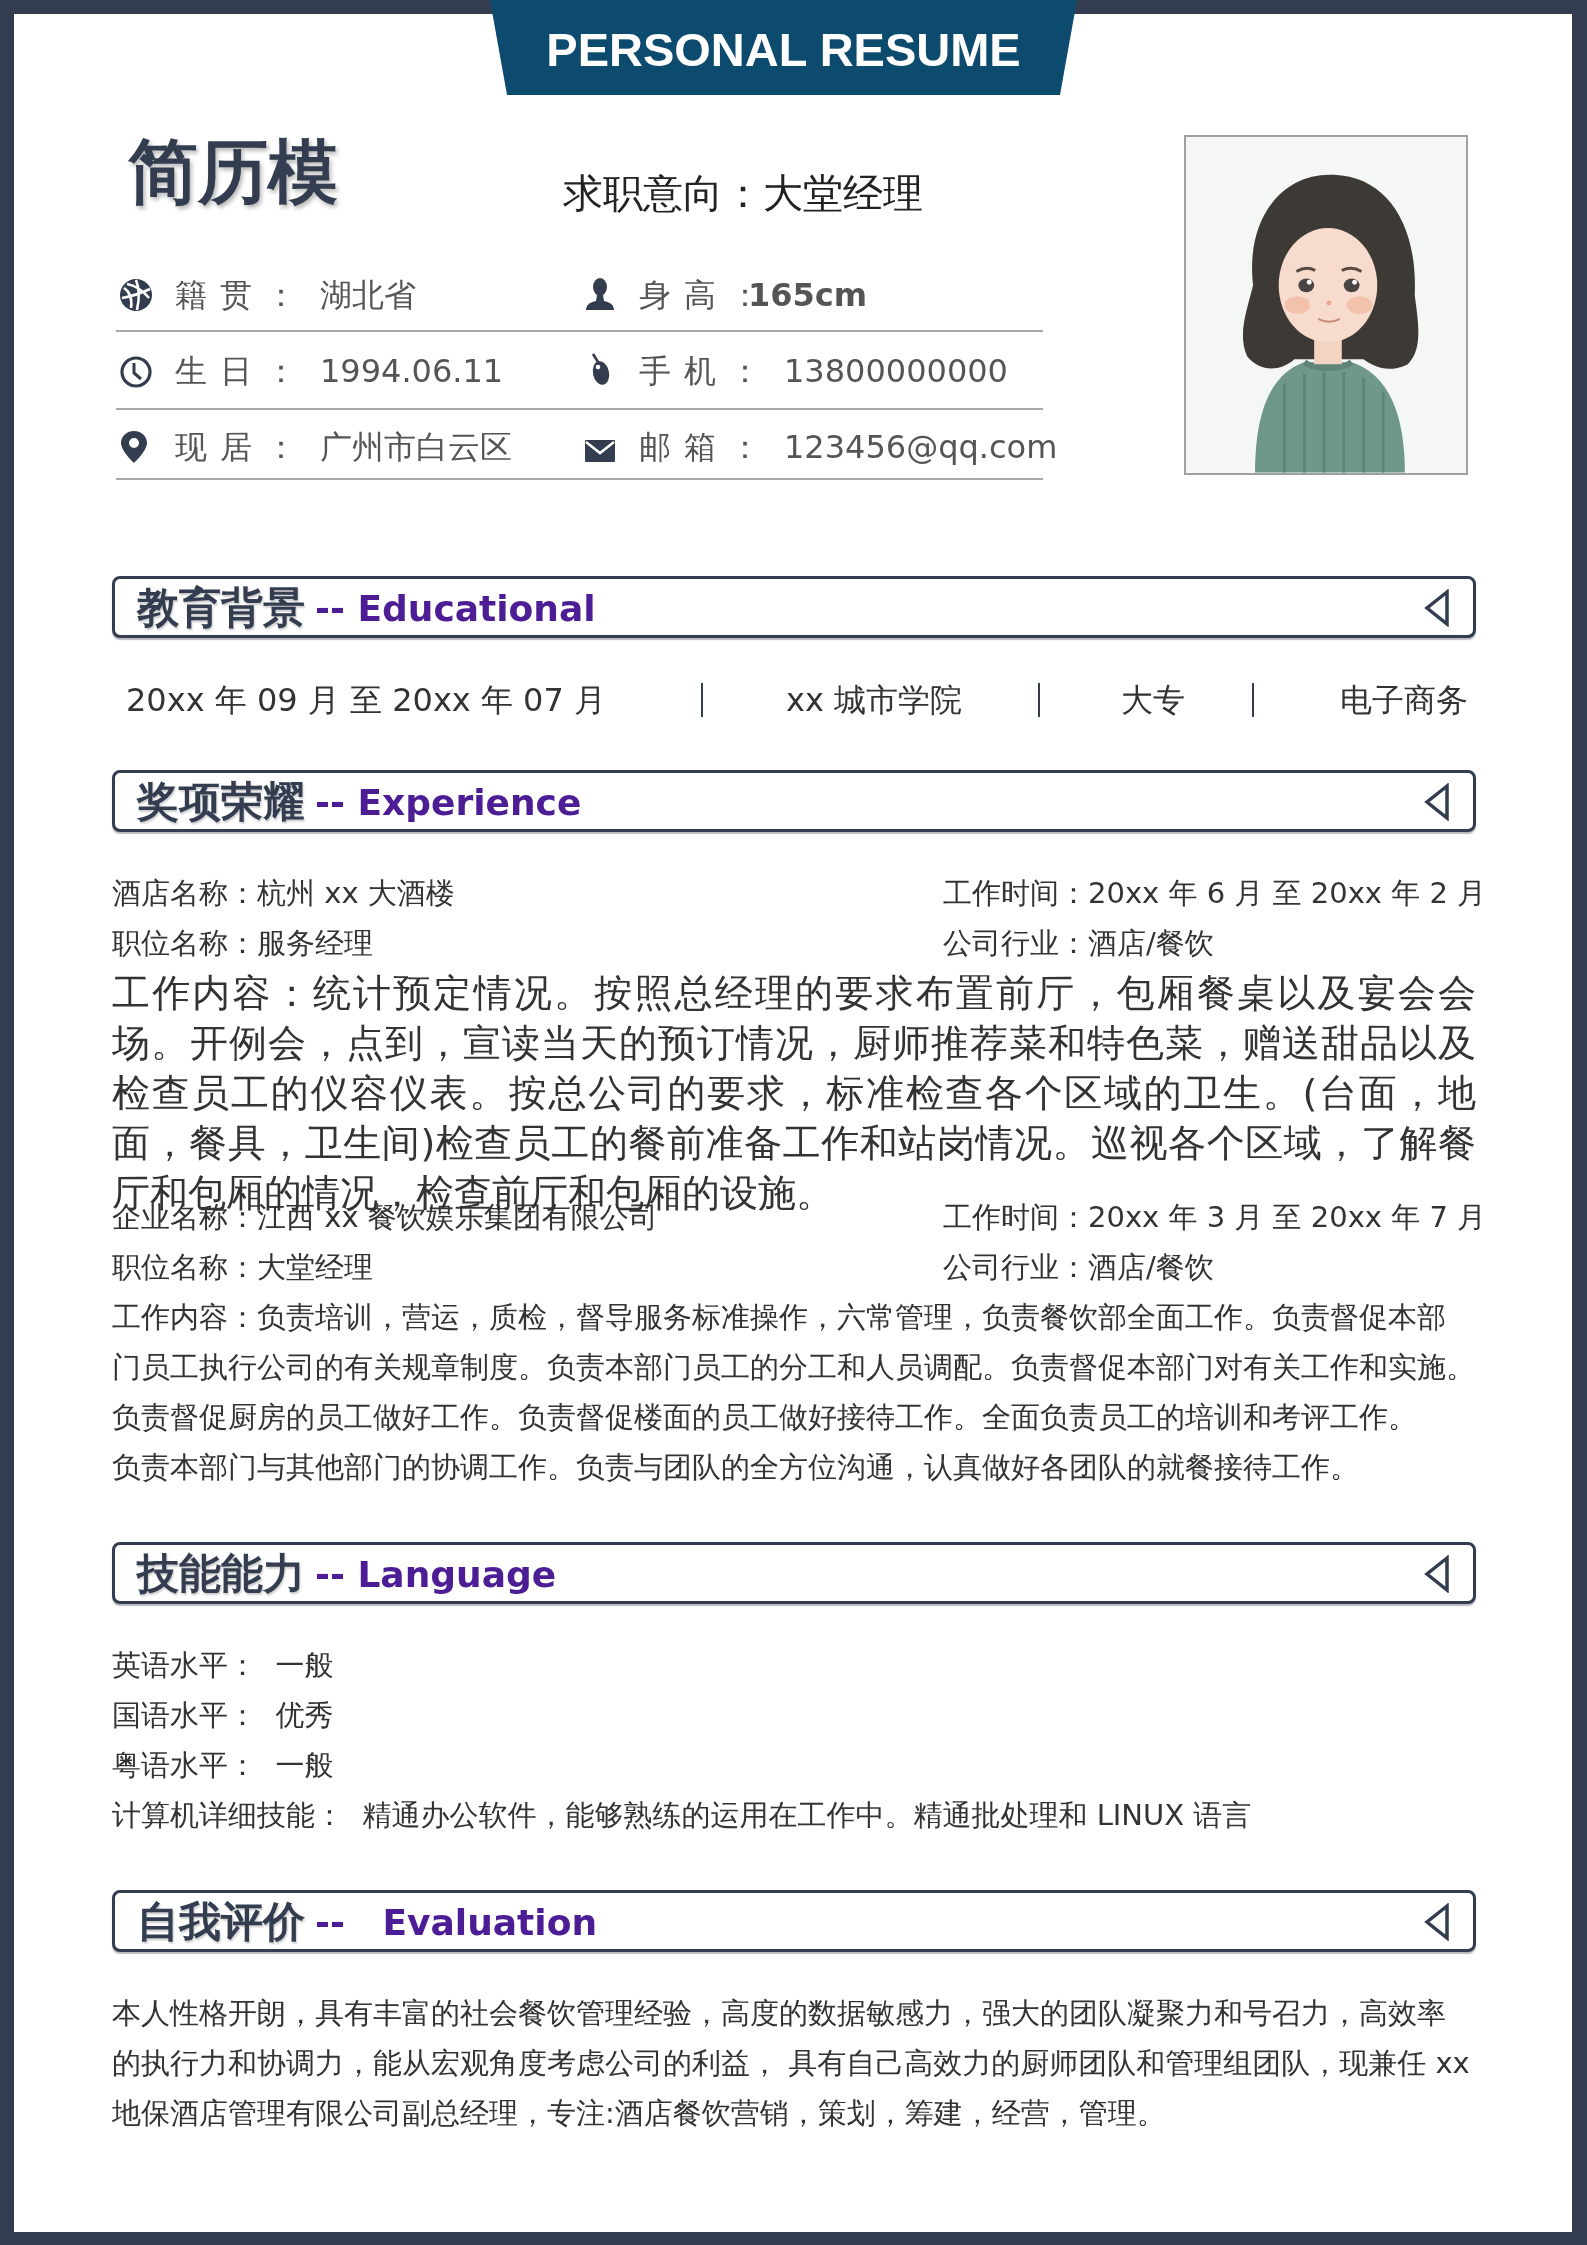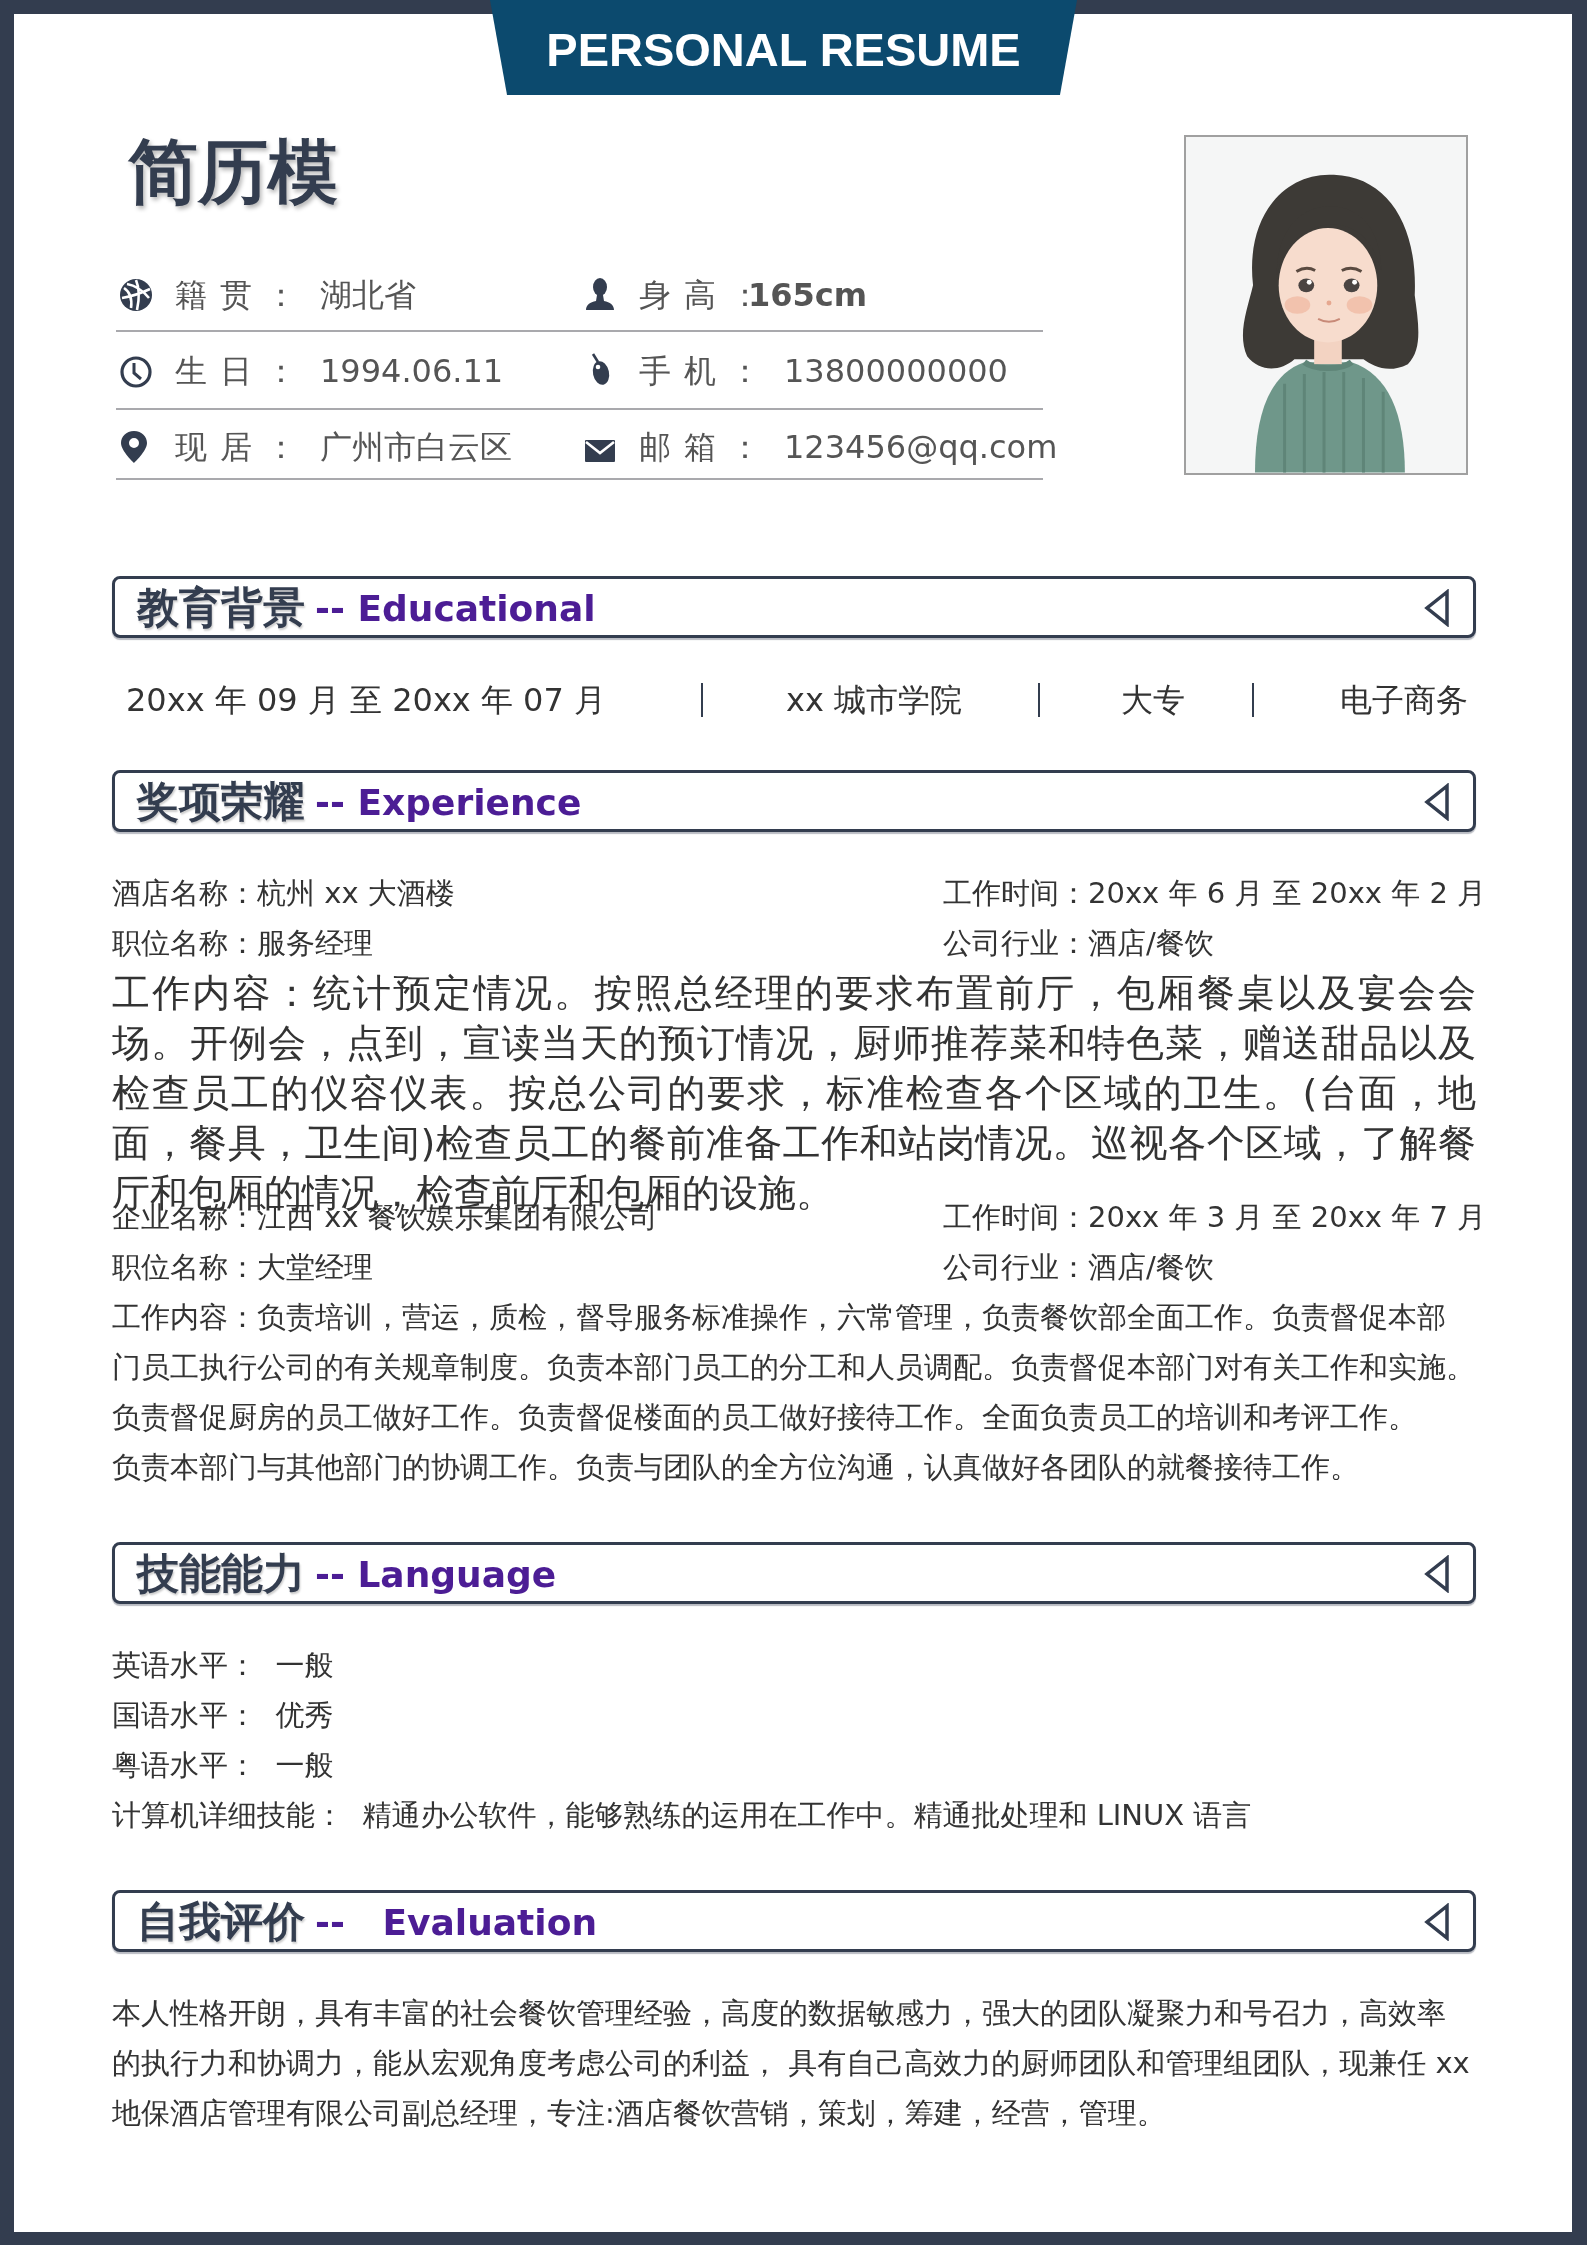--- a/index.html
+++ b/index.html
@@ -49,20 +49,23 @@
 </head>
 <body>
 
 <div class="page">
 
   <div class="header-tab" style="left:476px; top:-14px; height:95px;">
     <div class="header-title" style="height:95px; line-height:100px;">PERSONAL RESUME</div>
   </div>
 
   <div class="abs name-title" style="left:114px; top:124px;">简历模</div>
+  <div class="abs job-target" style="left:549px; top:151px;">
+    <span>求职意向：</span><span>大堂经理</span>
+  </div>
 
   <div>
     <span class="info-icon" style="left:104px; top:263px;">
       <svg viewBox="0 0 34 34">
           <circle cx="17" cy="17" r="16"></circle>
           <path d="M5 10 Q14 16 12 30 M8 6 Q20 8 30 20 M17 2 Q22 14 18 32 M3 20 Q16 18 31 11" stroke="#fff" stroke-width="2.6" fill="none"></path>
         </svg>
     </span>
     <span class="info-label" style="left:161px; top:261px;">籍贯：</span>
     <span class="info-value" style="left:306px; top:261px;">湖北省</span>

